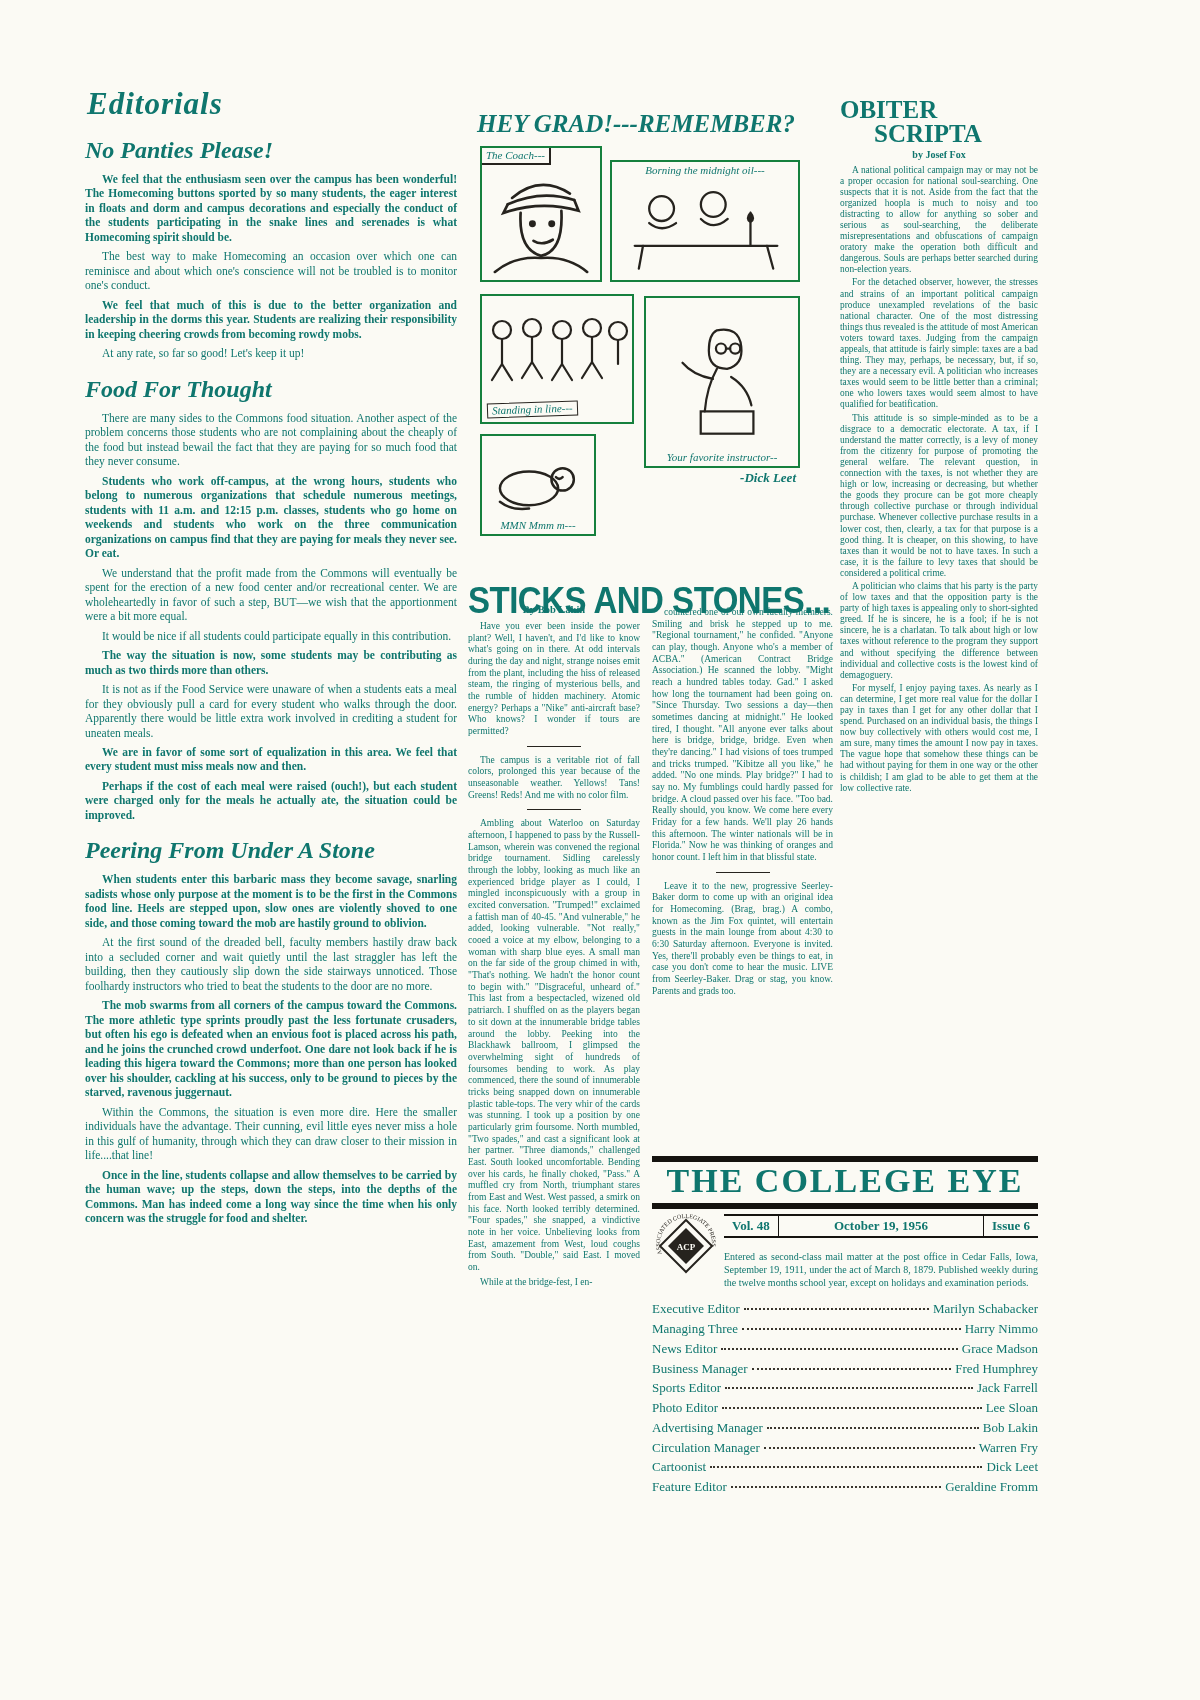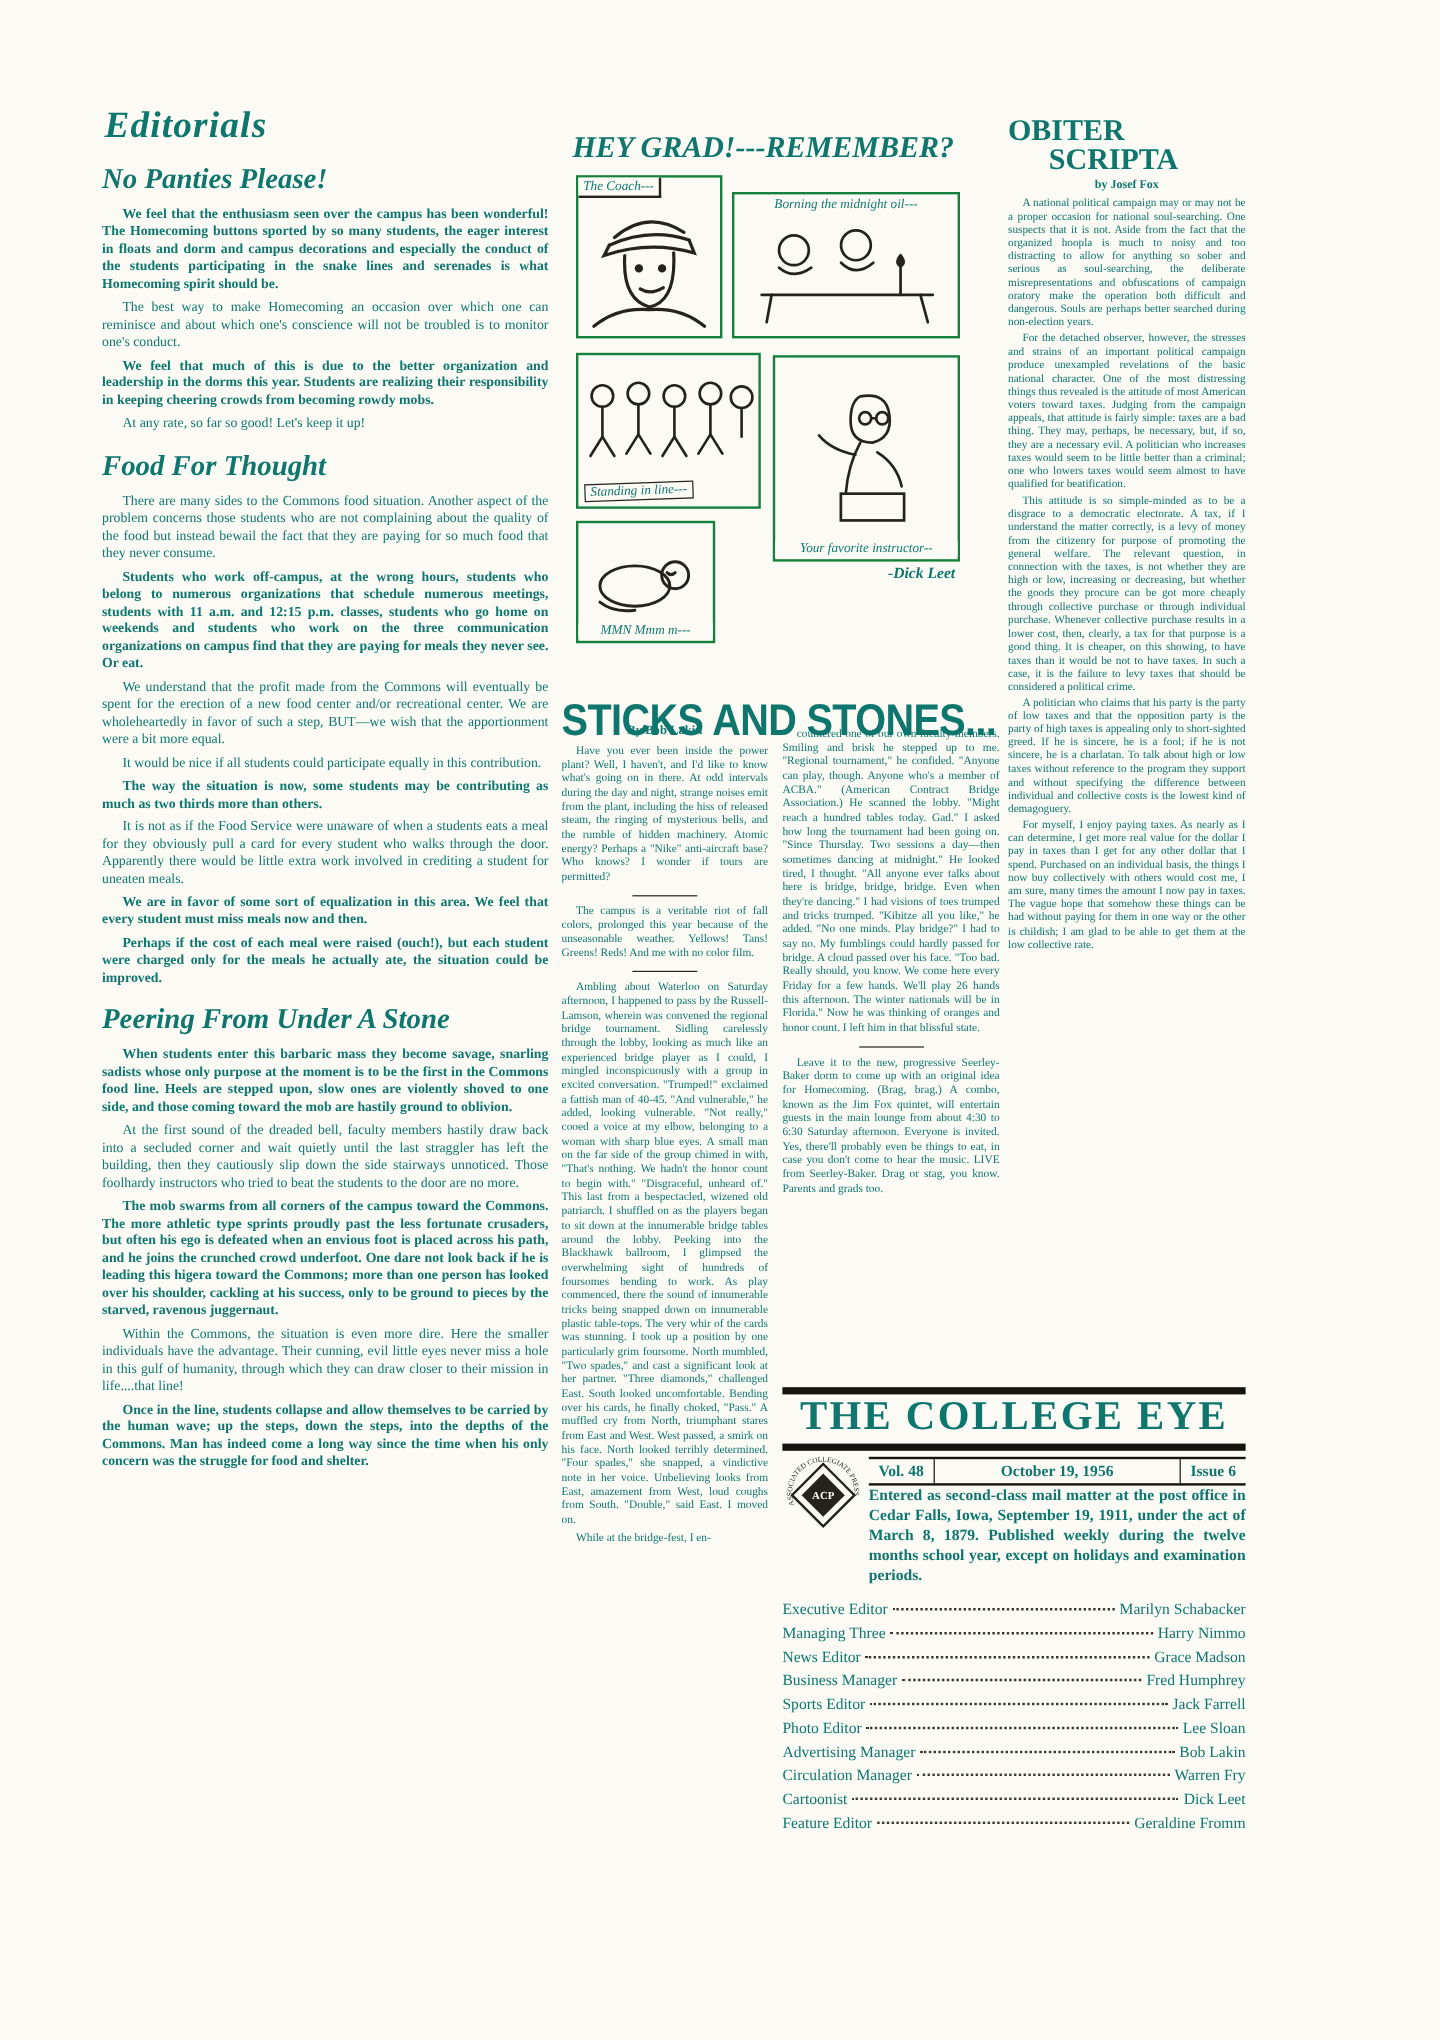--- a/index.html
+++ b/index.html
@@ -58,21 +58,21 @@
   .mast-title{border-top:6px solid #15130f;border-bottom:6px solid #15130f;text-align:center;
               font-weight:bold;font-size:34px;letter-spacing:2px;padding:0 0 3px;line-height:1.12;}
   .mast-info{position:relative;margin-top:5px;min-height:74px;}
   .acp{position:absolute;left:2px;top:0;width:64px;height:64px;}
   .mast-right{margin-left:72px;}
   .vol-row{display:flex;align-items:stretch;border-top:2px solid #15130f;border-bottom:2px solid #15130f;
            font-weight:bold;font-size:13px;}
   .vc-l{padding:2px 8px;border-right:1.5px solid #15130f;}
   .vc-m{flex:1;text-align:center;padding:2px 8px;}
   .vc-r{padding:2px 8px;border-left:1.5px solid #15130f;}
-  .fine-print{font-size:13px;font-weight:bold;line-height:1.28;text-align:justify;margin:0 0 0;}
+  .fine-print{font-size:10px;font-weight:normal;line-height:1.28;text-align:justify;margin:13px 0 0;}
   .staff{margin-top:10px;}
   .staff-row{display:flex;align-items:baseline;font-size:13px;line-height:1.52;}
   .leader{flex:1;margin:0 4px;border-bottom:2px dotted #3a362e;transform:translateY(-3px);}
 </style>
 </head>
 <body>
 
 <div class="page">
 
   <section class="col-left">
@@ -91,21 +91,21 @@
               <p class="art-p b">We feel that much of this is due to the better organization and leadership in the dorms this year. Students are realizing their responsibility in keeping cheering crowds from becoming rowdy mobs.</p>
 
               <p class="art-p">At any rate, so far so good! Let's keep it up!</p>
             </div>
         </article>
 
         <article>
           <h2 class="art-title">Food For Thought</h2>
           <div>
 
-              <p class="art-p">There are many sides to the Commons food situation. Another aspect of the problem concerns those students who are not complaining about the quality of the food but instead bewail the fact that they are paying for so much food that they never consume.</p>
+              <p class="art-p">There are many sides to the Commons food situation. Another aspect of the problem concerns those students who are not complaining about the cheaply of the food but instead bewail the fact that they are paying for so much food that they never consume.</p>
 
               <p class="art-p b">Students who work off-campus, at the wrong hours, students who belong to numerous organizations that schedule numerous meetings, students with 11 a.m. and 12:15 p.m. classes, students who go home on weekends and students who work on the three communication organizations on campus find that they are paying for meals they never see. Or eat.</p>
 
               <p class="art-p">We understand that the profit made from the Commons will eventually be spent for the erection of a new food center and/or recreational center. We are wholeheartedly in favor of such a step, BUT—we wish that the apportionment were a bit more equal.</p>
 
               <p class="art-p">It would be nice if all students could participate equally in this contribution.</p>
 
               <p class="art-p b">The way the situation is now, some students may be contributing as much as two thirds more than others.</p>
 
               <p class="art-p">It is not as if the Food Service were unaware of when a students eats a meal for they obviously pull a card for every student who walks through the door. Apparently there would be little extra work involved in crediting a student for uneaten meals.</p>

